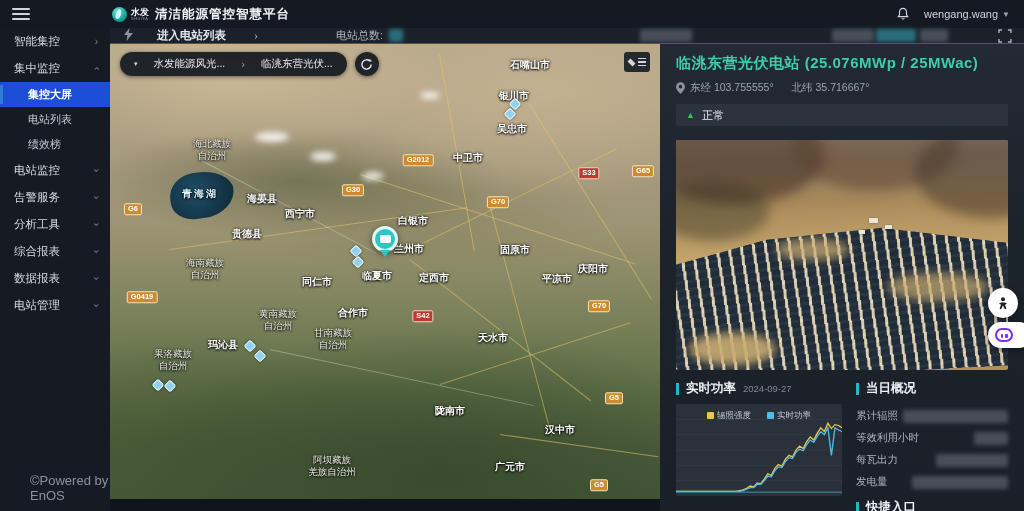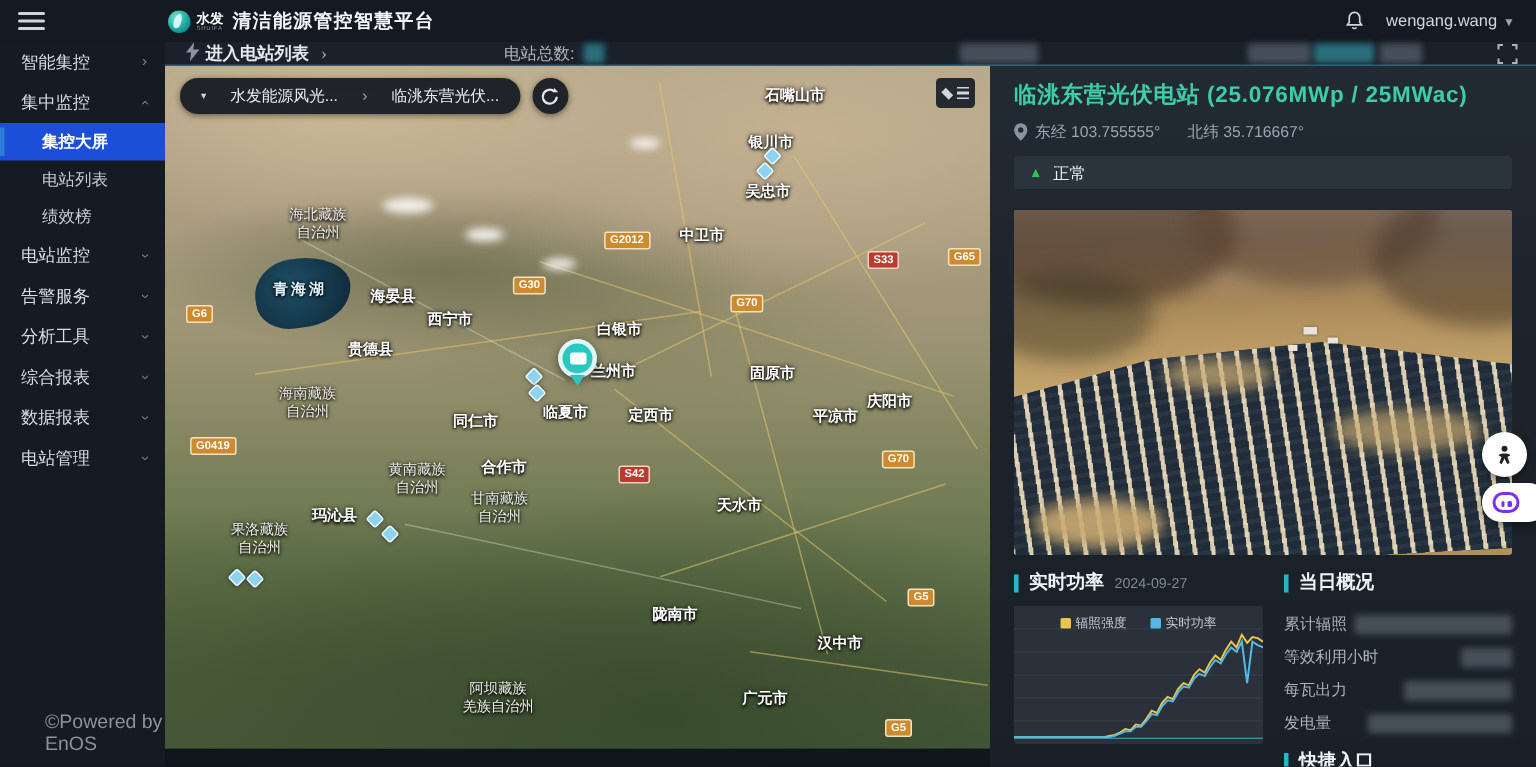--- a/index.html
+++ b/index.html
@@ -28,21 +28,21 @@
   .side-item .chev { position:absolute; right:12px; color:#7c8790; font-size:10px; display:inline-block; }
   .chev.right { transform:none; }
   .chev.down { transform:rotate(90deg); }
   .chev.up { transform:rotate(-90deg); }
   .side-item.active { background:#1d4ed8; color:#fff; font-weight:bold; }
   .side-item.active:before { content:""; position:absolute; left:0; top:3px; bottom:3px; width:3px; background:#2f7bd8; }
   .side-foot { position:absolute; bottom:8px; left:30px; font-size:13px; color:#8a939d; }
 
   .main { flex:1; display:flex; flex-direction:column; }
   .tbar { height:28px; background:#1a212b; display:flex; align-items:center; position:relative; border-bottom:1px solid rgba(64,150,170,.55); }
-  .enter-list { display:flex; align-items:flex-start; gap:4px; margin-left:14px; cursor:pointer;font-family:Liberation Serif, serif; }
+  .enter-list { display:flex; align-items:flex-start; gap:24px; margin-left:14px; cursor:pointer;font-family:Liberation Serif, serif; }
   .bolt { width:9px; height:13px; }
   .enter-label { font-size:11.5px; color:#e3e8ee; font-weight:bold; }
   .enter-chev { color:#aab3bc; font-size:12px; margin-left:4px; }
   .total-wrap { position:absolute; left:226px; display:flex; align-items:center; gap:6px; }
   .total-label { font-size:11px; color:#aeb7c0; }
   .redact { background:#727d88; opacity:.5; filter:blur(2px); border-radius:2px; height:13px; }
   .redact.teal { background:#2f8290; opacity:.8; }
   .fullscreen { position:absolute; right:12px; width:14px; height:14px; cursor:pointer; }
 
   .content { flex:1; display:flex; }
@@ -272,21 +272,21 @@
           <div class="mlabel" style="left: 190px; top: 170px;">西宁市</div>
           <div class="mlabel" style="left: 303px; top: 177px;">白银市</div>
           <div class="mlabel" style="left: 137px; top: 190px;">贵德县</div>
           <div class="mlabel" style="left: 299px; top: 205px;">兰州市</div>
           <div class="mlabel" style="left: 405px; top: 206px;">固原市</div>
           <div class="mlabel" style="left: 483px; top: 225px;">庆阳市</div>
           <div class="mlabel" style="left: 267px; top: 232px;">临夏市</div>
           <div class="mlabel" style="left: 324px; top: 234px;">定西市</div>
           <div class="mlabel" style="left: 435px; top: 235px; padding-left: 24px;">平凉市</div>
           <div class="mlabel" style="left: 207px; top: 238px;">同仁市</div>
-          <div class="mlabel" style="left: 226px; top: 269px;">合作市</div>
+          <div class="mlabel" style="left: 243px; top: 269px;">合作市</div>
           <div class="mlabel" style="left: 383px; top: 294px;">天水市</div>
           <div class="mlabel" style="left: 113px; top: 301px;">玛沁县</div>
           <div class="mlabel" style="left: 340px; top: 367px;">陇南市</div>
           <div class="mlabel" style="left: 450px; top: 386px;">汉中市</div>
           <div class="mlabel" style="left: 400px; top: 423px;">广元市</div>
           <div class="mlabel lake-l" style="left: 90px; top: 150px;">青海湖</div>
           <div class="mlabel pref" style="left: 102px; top: 106px;">海北藏族
 自治州</div>
           <div class="mlabel pref" style="left: 95px; top: 225px;">海南藏族
 自治州</div>

